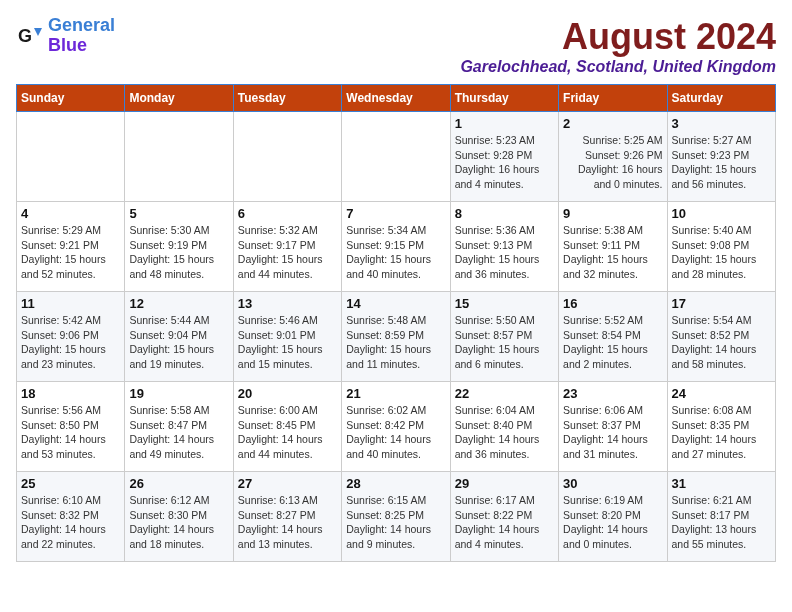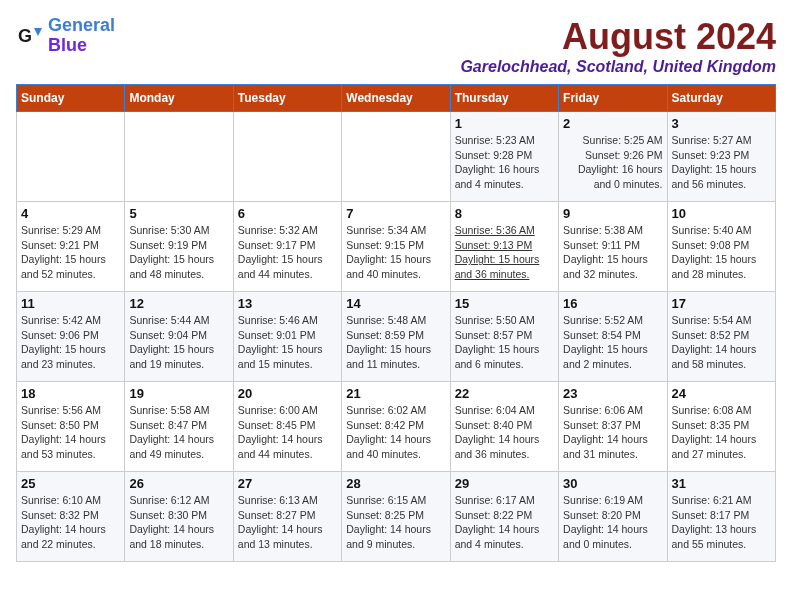--- a/index.html
+++ b/index.html
@@ -174,21 +174,21 @@
         </td>
         <td>
           <span class="day-num">7</span>
           <div class="day-info" style="white-space: pre-line;">Sunrise: 5:34 AM
 Sunset: 9:15 PM
 Daylight: 15 hours
 and 40 minutes.</div>
         </td>
         <td>
           <span class="day-num">8</span>
-          <div class="day-info" style="white-space: pre-line; text-decoration: underline;">Sunrise: 5:36 AM
+          <div class="day-info" style="white-space: pre-line;">Sunrise: 5:36 AM
 Sunset: 9:13 PM
 Daylight: 15 hours
 and 36 minutes.</div>
         </td>
         <td>
           <span class="day-num">9</span>
           <div class="day-info" style="white-space: pre-line;">Sunrise: 5:38 AM
 Sunset: 9:11 PM
 Daylight: 15 hours
 and 32 minutes.</div>

